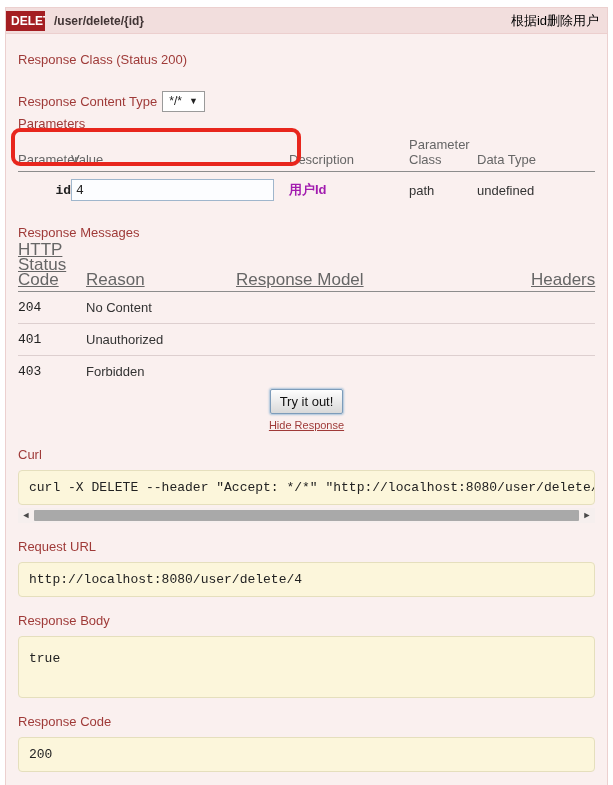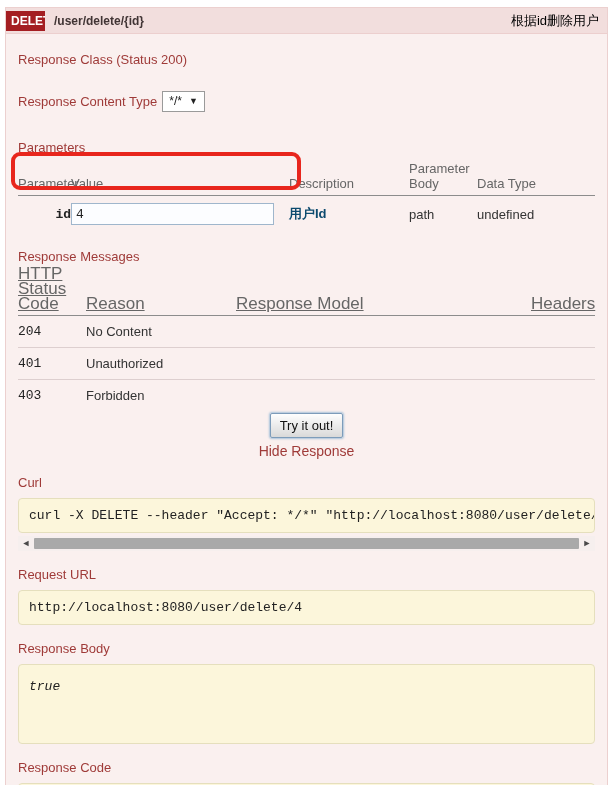--- a/index.html
+++ b/index.html
@@ -19,49 +19,49 @@
   .section-label { color: #9f3a38; font-size: 13px; margin-top: 16px; }
   .lbl-response-class { margin-top: 16px; }
 
   
   .rct-row { display: flex; align-items: center; margin-top: 24px; }
   .rct-label { color: #9f3a38; }
   .select-box { display: inline-flex; align-items: center; gap: 7px; margin-left: 5px; background: #ffffff; border: 1px solid #9a9a9a; padding: 2px 6px 3px 6px; font-size: 12px; color: #222; }
   .select-arrow { font-size: 9px; color: #222; }
 
   
-  .params-label { margin-top: 28px; }
+  .params-label { margin-top: 4px; }
   .params-table { position: relative; margin-top: 4px; }
   .p-grid { display: grid; grid-template-columns: 53px 218px 120px 68px 1fr; column-gap: 0; align-items: end; }
   .p-head { color: #666; font-size: 13px; padding: 2px 0 4px 0; line-height: 15px; }
   .p-rule { border-bottom: 1px solid #8c8c8c; }
   .p-row { display: grid; grid-template-columns: 53px 218px 120px 68px 1fr; align-items: center; padding: 7px 0 8px 0; }
   .param-name { font-family: "Liberation Mono", "DejaVu Sans Mono", monospace; font-weight: bold; font-size: 13px; color: #222; text-align: right; }
   .param-input { width: 203px; height: 22px; border: 1px solid #9fb6cc; background: #fcfdff; font-family: "Liberation Mono", "DejaVu Sans Mono", monospace; font-size: 13px; color: #222; padding: 2px 4px; }
-  .param-desc { font-weight: bold; color: #0c4a6e; }
+  .param-desc { font-weight: bold; color: #a21caf; }
   .annotation { position: absolute; left: -7px; top: -7px; width: 290px; height: 38px; border: 4px solid #e8261d; border-radius: 9px; pointer-events: none; }
 
   
   .m-grid { display: grid; grid-template-columns: 68px 150px 295px 1fr; align-items: end; }
   .m-head { color: #666; font-size: 17px; padding: 2px 0 4px 0; line-height: 15px; text-decoration: underline; }
   .m-head.right { text-align: right; }
   .m-rule { border-bottom: 1px solid #8c8c8c; }
   .m-row { display: grid; grid-template-columns: 68px 150px 295px 1fr; align-items: center; padding: 8px 0; border-bottom: 1px solid #ddcfcf; }
   .m-row:last-child { border-bottom: none; }
   .msg-code { font-family: "Liberation Mono", "DejaVu Sans Mono", monospace; font-size: 13px; color: #222; }
 
   
   .try-row { display: flex; align-items: center; gap: 5px; margin-top: 2px; flex-direction: column; }
   .try-btn { font-family: "Liberation Sans", sans-serif; font-size: 13px; color: #111; padding: 4px 9px; background: linear-gradient(#fefefe, #d9d9d9); border: 1px solid #7d9cba; border-radius: 2px; box-shadow: 0 0 2px 1px #a9c3da; cursor: pointer; }
-  .hide-link { color: #9f3a38; font-size: 14px; cursor: pointer; }
+  .hide-link { color: #9f3a38; text-decoration: underline; font-size: 11px; cursor: pointer; }
 
   
   .code-box { background: #fcf6db; border: 1px solid #e5dfbd; border-radius: 4px; margin-top: 8px; padding: 9px 10px; font-family: "Liberation Mono", "DejaVu Sans Mono", monospace; font-size: 13px; color: #222; white-space: pre; overflow: hidden; }
   .curl-box { padding: 9px 10px; }
-  .body-box { height: 80px; padding-top: 14px; font-style: italic; }
+  .body-box { height: 62px; padding-top: 14px; }
 
   
   .scrollbar { display: flex; align-items: center; height: 15px; margin-top: 3px; background: #f6efee; }
   .scroll-arrow { flex: 0 0 16px; text-align: center; font-size: 9px; color: #4a4a4a; line-height: 15px; cursor: pointer; }
   .scroll-thumb { flex: 1 1 auto; height: 11px; background: #a9a9a9; border-radius: 1px; cursor: pointer; }
 </style>
 </head>
 <body>
 
 <div class="panel">
@@ -84,21 +84,21 @@
       </span>
     </div>
 
     <div class="section-label params-label">Parameters</div>
 
     <div class="params-table">
       <div class="p-grid p-rule">
         <div class="p-head">Parameter</div>
         <div class="p-head">Value</div>
         <div class="p-head">Description</div>
-        <div class="p-head">Parameter Body</div>
+        <div class="p-head">Parameter Class</div>
         <div class="p-head">Data Type</div>
       </div>
       <div class="p-row">
         <div class="param-name">id</div>
         <div>
           <input class="param-input" type="text" value="4" style="">
         </div>
         <div class="param-desc">用户Id</div>
         <div>path</div>
         <div>undefined</div>

